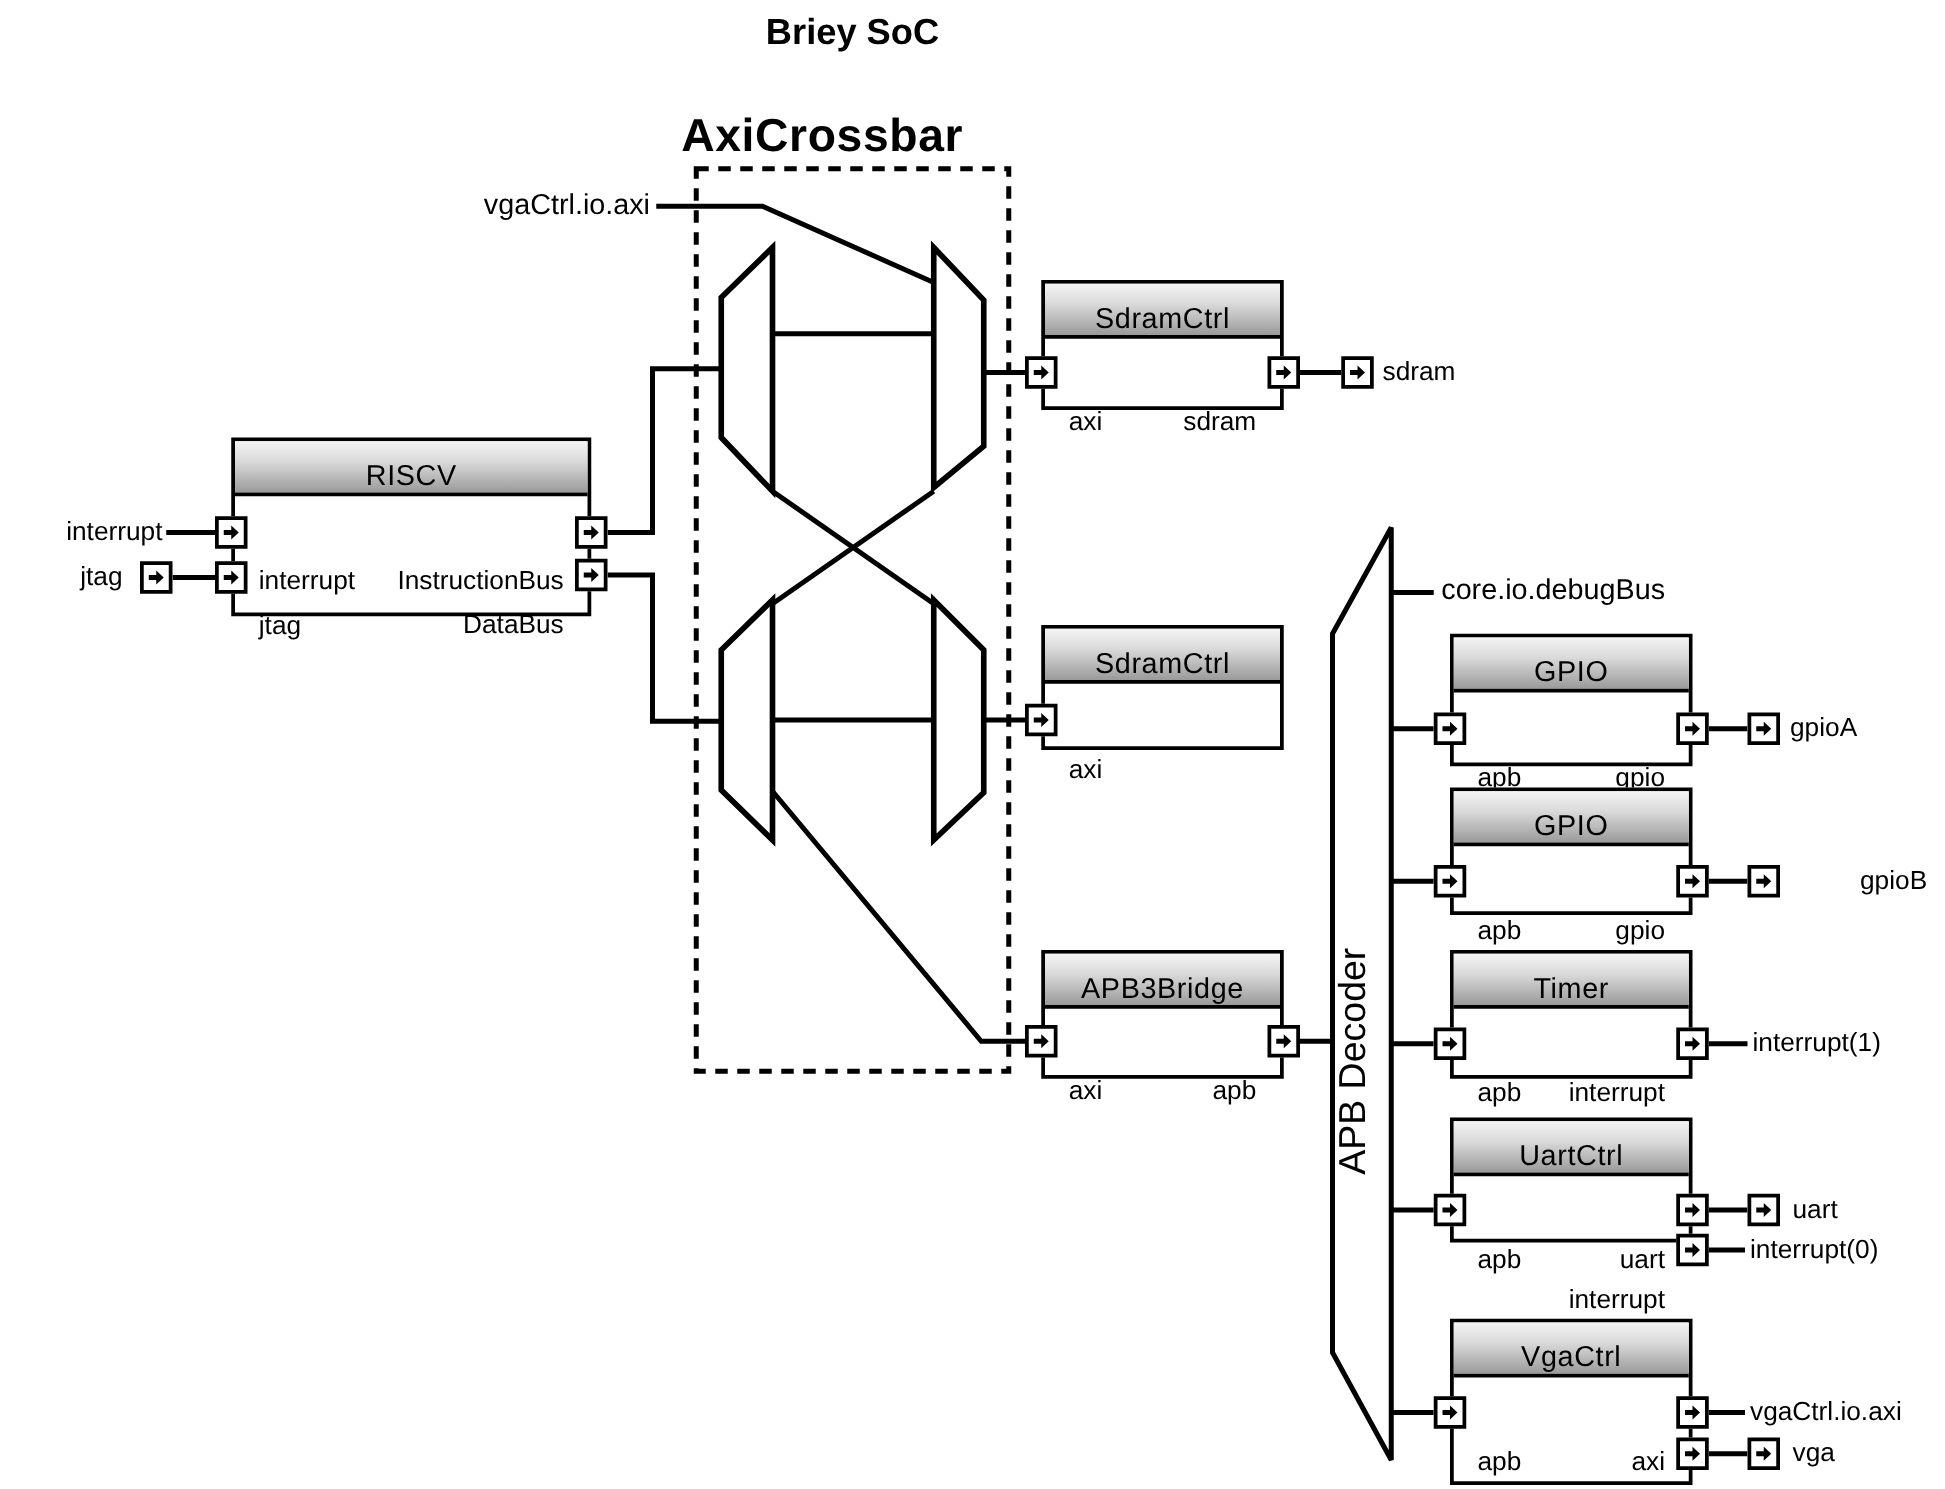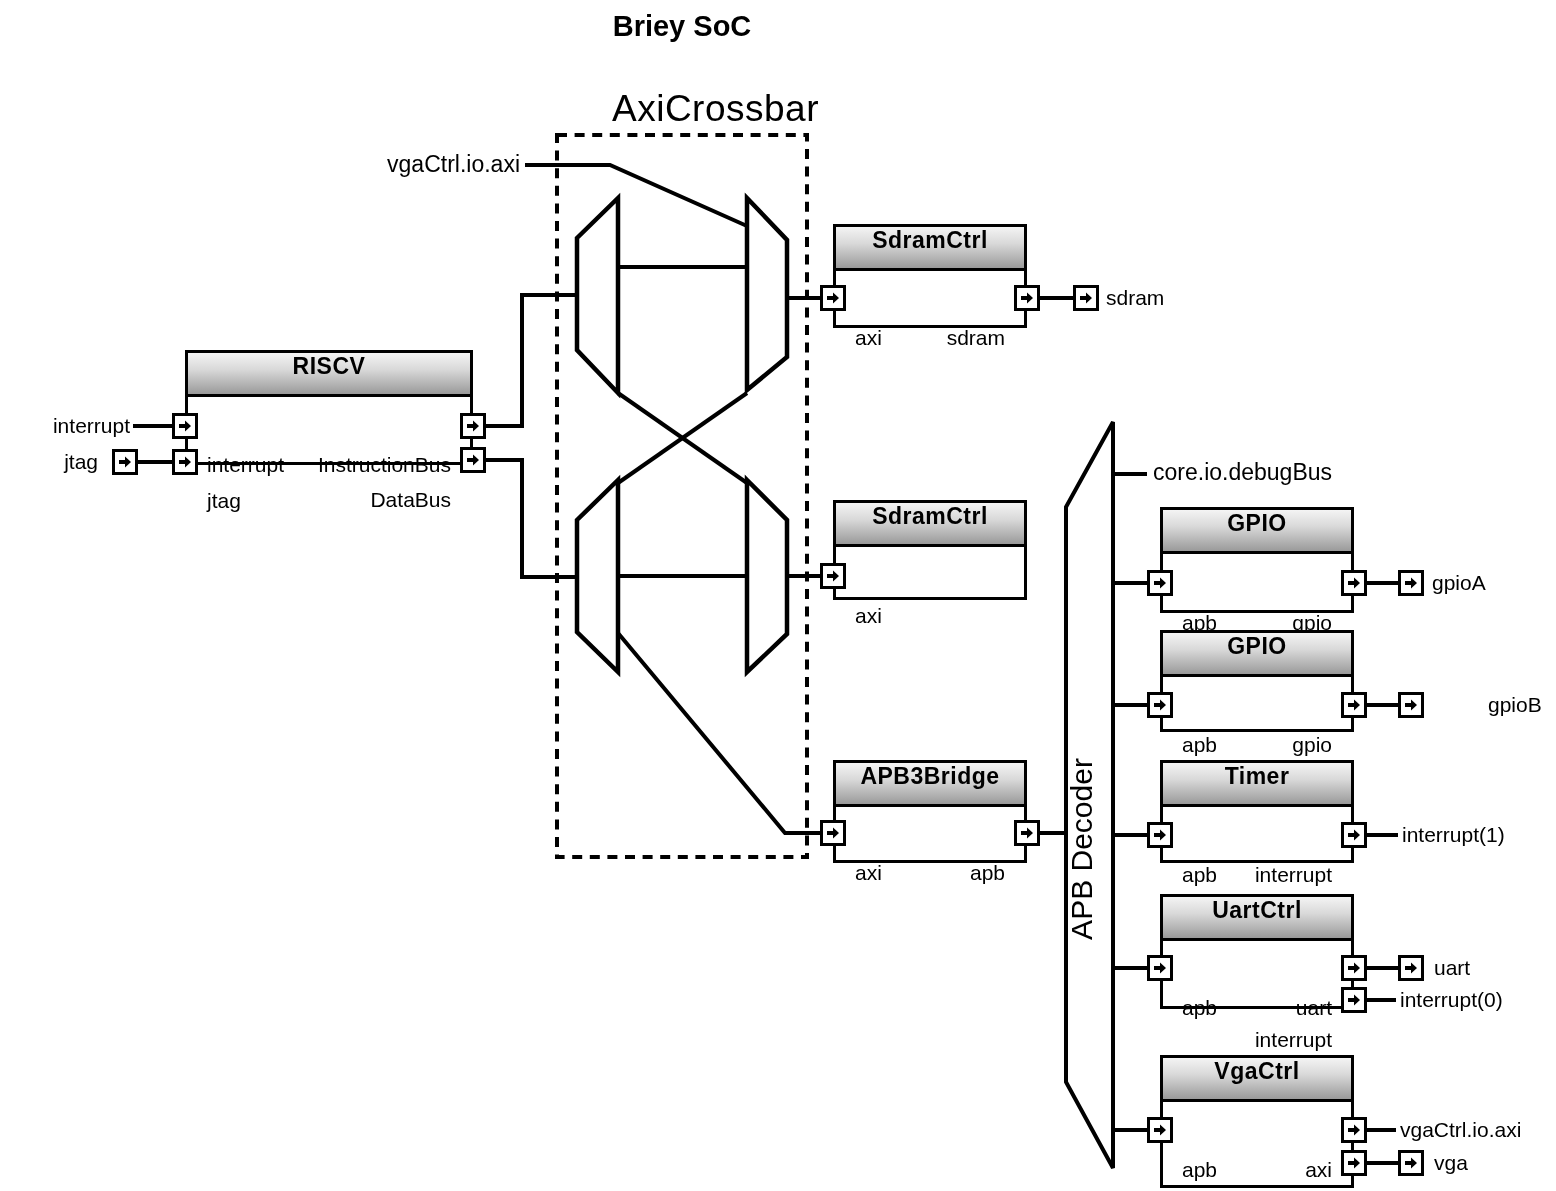--- a/index.html
+++ b/index.html
@@ -2,34 +2,34 @@
 <html><head>
 <meta charset="utf-8">
 <style>
   html,body{margin:0;padding:0;background:#fff;}
   #stage{position:relative;width:1556px;height:1191px;background:#ffffff;
          font-family:"Liberation Sans",sans-serif;color:#000;overflow:hidden;}
   #wires{position:absolute;left:0;top:0;}
   .block{position:absolute;border:3px solid #000;background:#fff;box-sizing:border-box;}
   .bhead{height:44px;border-bottom:3px solid #000;box-sizing:border-box;
          background:linear-gradient(180deg,#f4f4f4 0%,#d9d9d9 40%,#9a9a9a 100%);
-         display:flex;align-items:flex-start;justify-content:center;
-         font-weight:bold;font-size:23px;letter-spacing:0.5px;}
+         display:flex;align-items:flex-end;justify-content:center;
+         font-weight:normal;font-size:23px;letter-spacing:0.5px;}
   .plabel{position:absolute;font-size:21px;transform:translateY(-50%);white-space:nowrap;margin-top:40px;}
   .pl{left:19px;}
   .pr{right:19px;text-align:right;}
   .pbox{position:absolute;width:20px;height:20px;border:3px solid #000;background:#fff;
         display:flex;align-items:center;justify-content:center;}
   .pbox svg{width:16px;height:16px;display:block;}
   .lbl{position:absolute;font-size:21px;transform:translateY(-50%);white-space:nowrap;}
   .ralign{text-align:right;}
   #soc-title{position:absolute;left:557px;top:10px;width:250px;text-align:center;
              font-weight:bold;font-size:29px;}
-  #xbar-title{position:absolute;left:545px;top:88px;width:274px;text-align:right;
-              font-weight:normal;font-size:37px;letter-spacing:0.5px;}
+  #xbar-title{position:absolute;left:545px;top:88px;width:274px;text-align:left;
+              font-weight:bold;font-size:37px;letter-spacing:0.5px;}
   .biglbl{font-size:23px;}
 </style>
 </head>
 <body>
 
 <div id="stage">
 
   <svg id="wires" width="1556" height="1191" viewBox="0 0 1556 1191">
     <g stroke="#000" stroke-width="4" fill="none">
 
@@ -92,21 +92,21 @@
   <div class="lbl" style="left:1106px;top:298px">sdram</div>
   <div class="lbl biglbl" style="left:1153px;top:472px">core.io.debugBus</div>
   <div class="lbl" style="left:1432px;top:583px">gpioA</div>
   <div class="lbl" style="left:1488px;top:705px">gpioB</div>
   <div class="lbl" style="left:1402px;top:835px">interrupt(1)</div>
   <div class="lbl" style="left:1434px;top:968px">uart</div>
   <div class="lbl" style="left:1400px;top:1000px">interrupt(0)</div>
   <div class="lbl" style="left:1400px;top:1130px">vgaCtrl.io.axi</div>
   <div class="lbl" style="left:1434px;top:1163px">vga</div>
 
-  <div class="block" style="left:185px;top:350px;width:288px;height:115px">
+  <div class="block" style="left:185px;top:350px;width:288px;height:143px">
     <div class="bhead">
         <span>RISCV</span>
       </div>
     <span class="plabel pl" style="top:72px">interrupt</span>
     <span class="plabel pl" style="top:108px">jtag</span>
     <span class="plabel pr" style="top:72px">InstructionBus</span>
     <span class="plabel pr" style="top:107px">DataBus</span>
   </div>
 
   <div class="block" style="left:833px;top:224px;width:194px;height:104px">
@@ -149,21 +149,21 @@
   </div>
 
   <div class="block" style="left:1160px;top:760px;width:194px;height:103px">
     <div class="bhead">
         <span>Timer</span>
       </div>
     <span class="plabel pl" style="top:72px">apb</span>
     <span class="plabel pr" style="top:72px">interrupt</span>
   </div>
 
-  <div class="block" style="left:1160px;top:894px;width:194px;height:115px">
+  <div class="block" style="left:1160px;top:894px;width:194px;height:100px">
     <div class="bhead">
         <span>UartCtrl</span>
       </div>
     <span class="plabel pl" style="top:71px">apb</span>
     <span class="plabel pr" style="top:71px">uart</span>
     <span class="plabel pr" style="top:103px">interrupt</span>
   </div>
 
   <div class="block" style="left:1160px;top:1055px;width:194px;height:133px">
     <div class="bhead">

